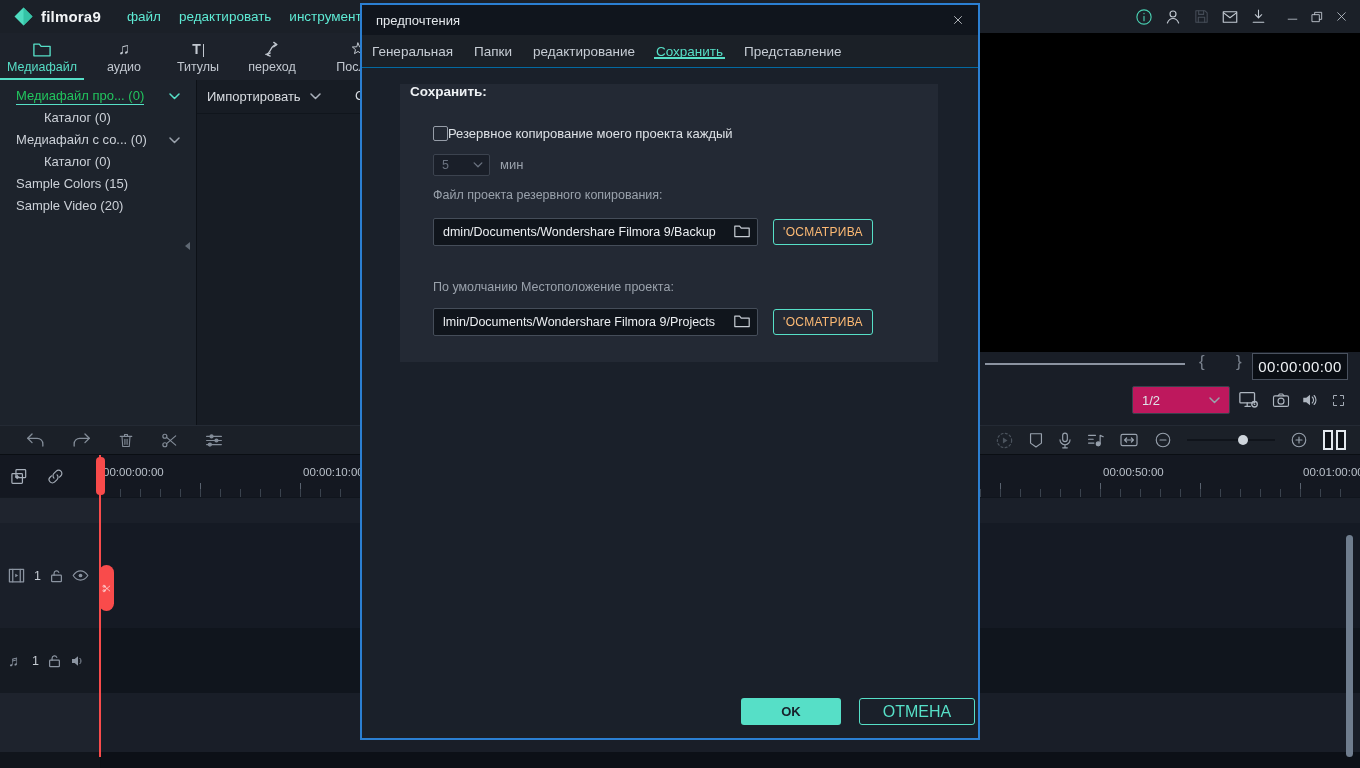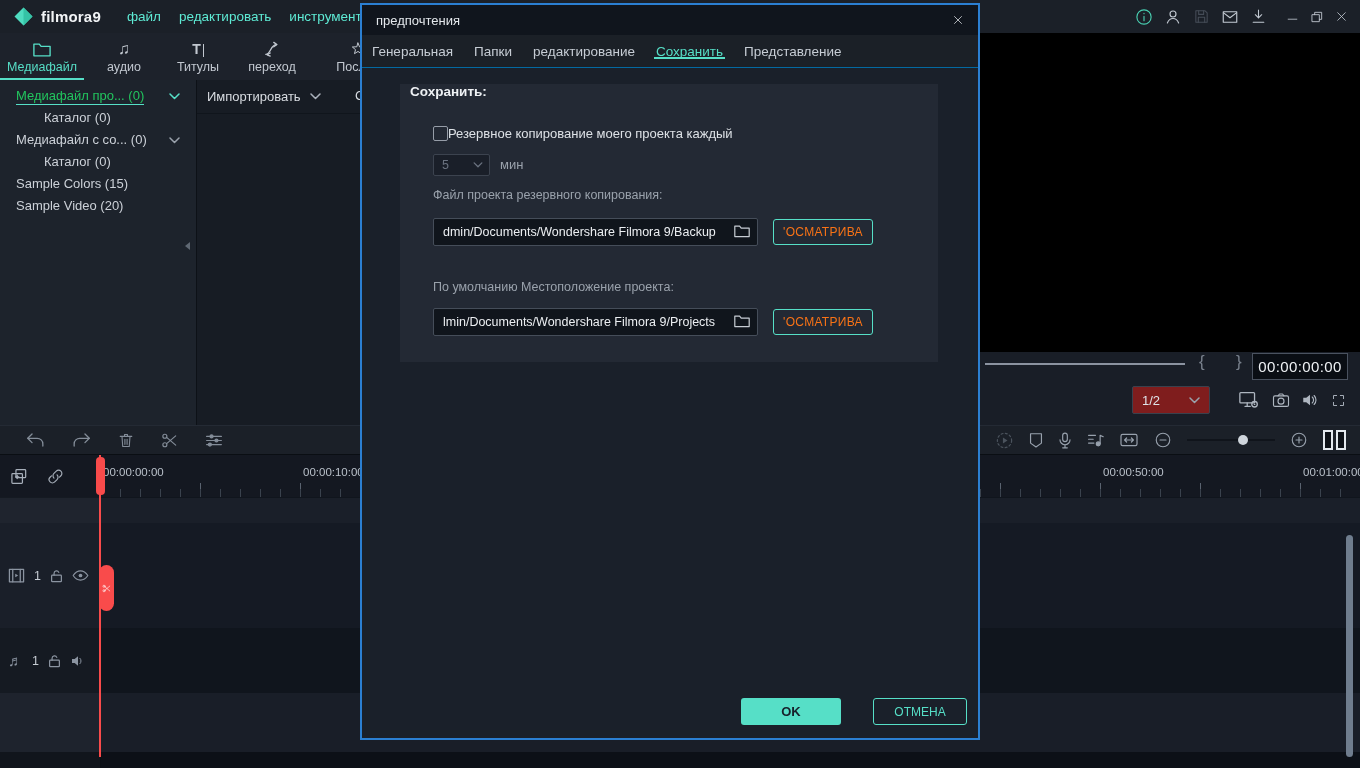--- a/index.html
+++ b/index.html
@@ -44,21 +44,21 @@
   .media-head .chev{margin-left:9px;color:#aab1bb;}
   .clip-label{position:absolute;left:158px;top:8px;color:#d8dce1;}
 
   
   .preview{position:absolute;left:980px;top:33px;width:380px;height:319px;background:#000;z-index:1;}
   .pctrl{position:absolute;left:980px;top:352px;width:380px;height:73px;background:#191e27;z-index:1;}
   .scrubline{position:absolute;left:5px;top:11px;width:200px;height:2px;background:#8b93a0;}
   .brace{position:absolute;top:0px;font-size:17px;color:#78808c;}
   .timecode{position:absolute;left:272px;top:1px;width:96px;height:27px;background:#0a0e14;border:1px solid #4a525f;box-sizing:border-box;
             display:flex;align-items:center;justify-content:center;font-size:15px;color:#eef1f4;letter-spacing:.4px;}
-  .pagesel{position:absolute;left:152px;top:34px;width:78px;height:28px;background:#7f1d1d;border:1px solid #3a414d;border-radius:2px;box-sizing:border-box;
+  .pagesel{position:absolute;left:152px;top:34px;width:98px;height:28px;background:#be185d;border:1px solid #3a414d;border-radius:2px;box-sizing:border-box;
            display:flex;align-items:center;padding:0 9px;color:#dfe3e8;font-size:13px;}
   .pagesel .chev{margin-left:auto;color:#9aa2ac;}
   .pic{position:absolute;color:#aeb6c0;}
 
   
   .toolbar{position:absolute;left:0;top:425px;width:1360px;height:30px;background:#1b2028;border-top:1px solid #242a34;border-bottom:1px solid #0a0e13;box-sizing:border-box;z-index:1;}
   .tb-left{position:absolute;left:0;top:0;height:100%;display:flex;align-items:center;gap:27px;padding-left:26px;color:#848d99;}
   .tb-right{position:absolute;right:0;top:0;height:100%;display:flex;align-items:center;gap:15px;padding-right:14px;color:#98a1ad;}
   .tb-right .dim{color:#4b535d;}
   .zoom-slider{position:relative;width:88px;height:2px;background:#10141b;}
@@ -110,25 +110,25 @@
   .mini-select{position:absolute;left:33px;top:70px;width:57px;height:22px;background:#1a1f29;border:1px solid #3c434f;border-radius:2px;box-sizing:border-box;
                display:flex;align-items:center;padding:0 6px 0 8px;color:#6b7380;font-size:12.5px;}
   .mini-select .chev{margin-left:auto;color:#6b7380;}
   .unit{position:absolute;left:100px;top:73px;color:#9aa2ac;font-size:13px;}
   .flabel{position:absolute;left:33px;font-size:12.5px;color:#9aa2ac;}
   .pathbox{position:absolute;left:33px;width:325px;height:28px;}
   .pathbox input{width:100%;height:100%;box-sizing:border-box;background:#10151c;border:1px solid #454d59;border-radius:2px;
                  color:#eceff2;font-size:12.5px;font-family:"Liberation Sans",sans-serif;padding:0 30px 0 9px;outline:none;}
   .pathbox .fic{position:absolute;right:8px;top:6px;color:#c6ccd3;}
   .browse{position:absolute;width:100px;height:26px;border:1px solid #56dfc7;border-radius:3px;box-sizing:border-box;
-          display:flex;align-items:center;justify-content:center;color:#f97316;font-size:12px;letter-spacing:.3px;background:transparent;}
+          display:flex;align-items:center;justify-content:center;color:#fdba74;font-size:12px;letter-spacing:.3px;background:transparent;}
   .btn-ok{position:absolute;left:379px;top:693px;width:100px;height:27px;background:#56dfc7;border-radius:3px;
           display:flex;align-items:center;justify-content:center;color:#17212b;font-weight:bold;font-size:13px;}
-  .btn-cancel{position:absolute;left:497px;top:693px;width:94px;height:27px;border:1px solid #56dfc7;border-radius:3px;box-sizing:border-box;
-          display:flex;align-items:center;justify-content:center;color:#56dfc7;font-size:12px;margin-left:14px;}
+  .btn-cancel{position:absolute;left:497px;top:693px;width:116px;height:27px;border:1px solid #56dfc7;border-radius:3px;box-sizing:border-box;
+          display:flex;align-items:center;justify-content:center;color:#56dfc7;font-size:16px;}
 </style>
 </head>
 <body>
 
 <div id="app">
 
   <div class="topbar">
     <span class="logo">
       <svg width="19" height="19" viewBox="0 0 20 20">
         <path d="M10 0.5 19.5 10 10 19.5 0.5 10z" fill="#4fdcc0"></path>

